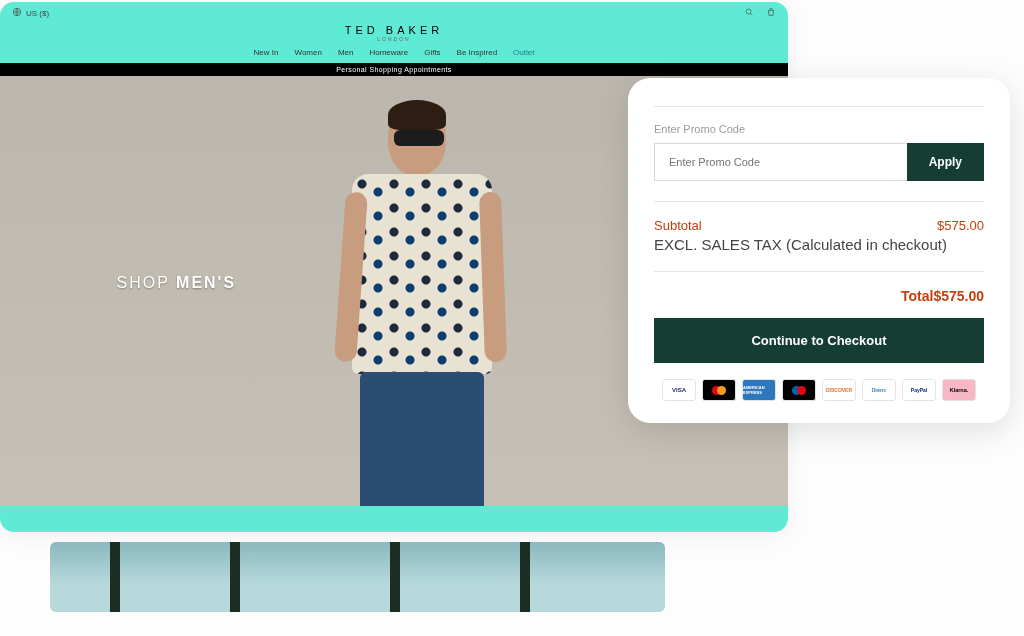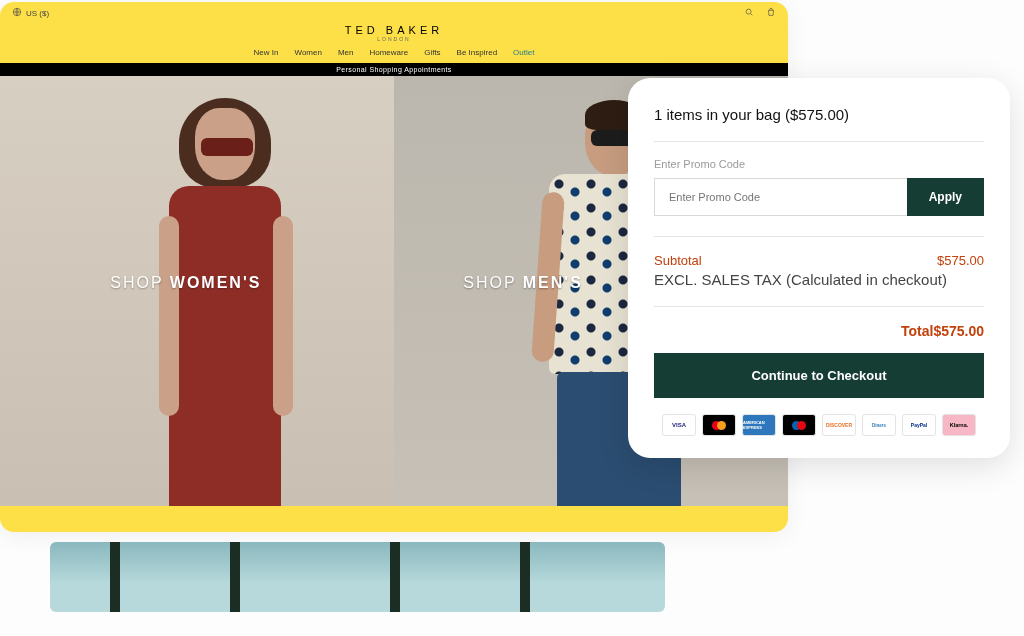--- a/index.html
+++ b/index.html
@@ -12,21 +12,21 @@
     position: relative;
   }
 
   
   .site-window {
     position: absolute;
     top: 2px;
     left: 0;
     width: 788px;
     height: 530px;
-    background: #fde047;
+    background: #5eead4;
     border-radius: 14px;
     box-shadow: 0 4px 24px rgba(0,0,0,0.06);
     overflow: hidden;
   }
 
   .topbar {
     height: 22px;
     display: flex;
     align-items: center;
     justify-content: space-between;
@@ -289,33 +289,20 @@
     <span>Men</span>
     <span>Homeware</span>
     <span>Gifts</span>
     <span>Be Inspired</span>
     <span class="outlet">Outlet</span>
   </div>
 
   <div class="blackbar">Personal Shopping Appointments</div>
 
   <div class="hero">
-    <div class="hero-half women">
-      <div class="model">
-        <div class="hair"></div>
-          <div class="skin-head"></div>
-          <div class="glasses"></div>
-        <div class="dress"></div>
-          <div class="arm-l"></div>
-          <div class="arm-r"></div>
-      </div>
-      <div class="hero-cta">
-        <span class="light">SHOP </span><span class="bold">WOMEN'S</span>
-      </div>
-    </div>
     <div class="hero-half men">
       <div class="model">
         <div class="head"></div>
           <div class="hair"></div>
           <div class="glasses"></div>
         <div class="shirt"></div>
           <div class="arm-l"></div>
           <div class="arm-r"></div>
           <div class="jeans"></div>
       </div>
@@ -327,21 +314,20 @@
 </div>
 
 <div class="palm-strip">
   <div class="palm p1"></div>
   <div class="palm p2"></div>
   <div class="palm p3"></div>
   <div class="palm p4"></div>
 </div>
 
 <div class="cart-card">
-  <div class="cart-title">1 items in your bag ($575.00)</div>
   <div class="hr"></div>
 
   <div class="promo-label">Enter Promo Code</div>
   <div class="promo-row">
     <input class="promo-input" placeholder="Enter Promo Code" style="">
     <button class="apply-btn">Apply</button>
   </div>
 
   <div class="hr"></div>
 

